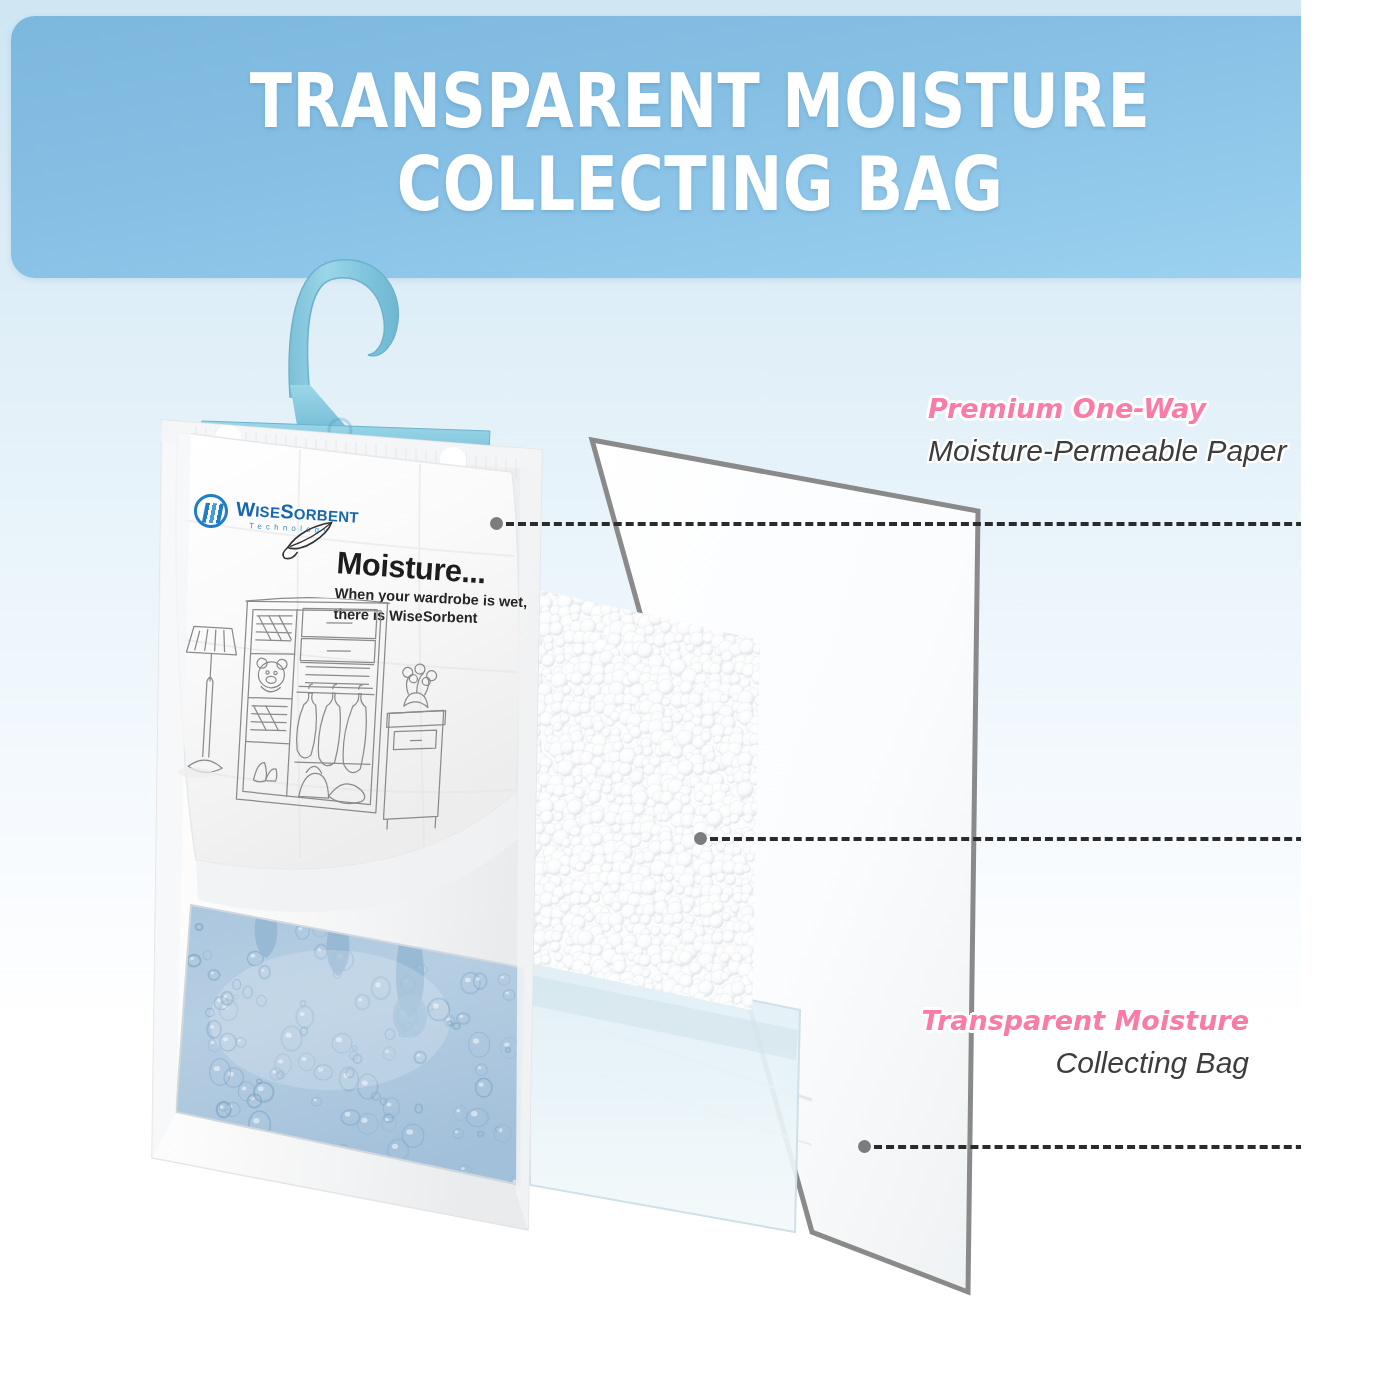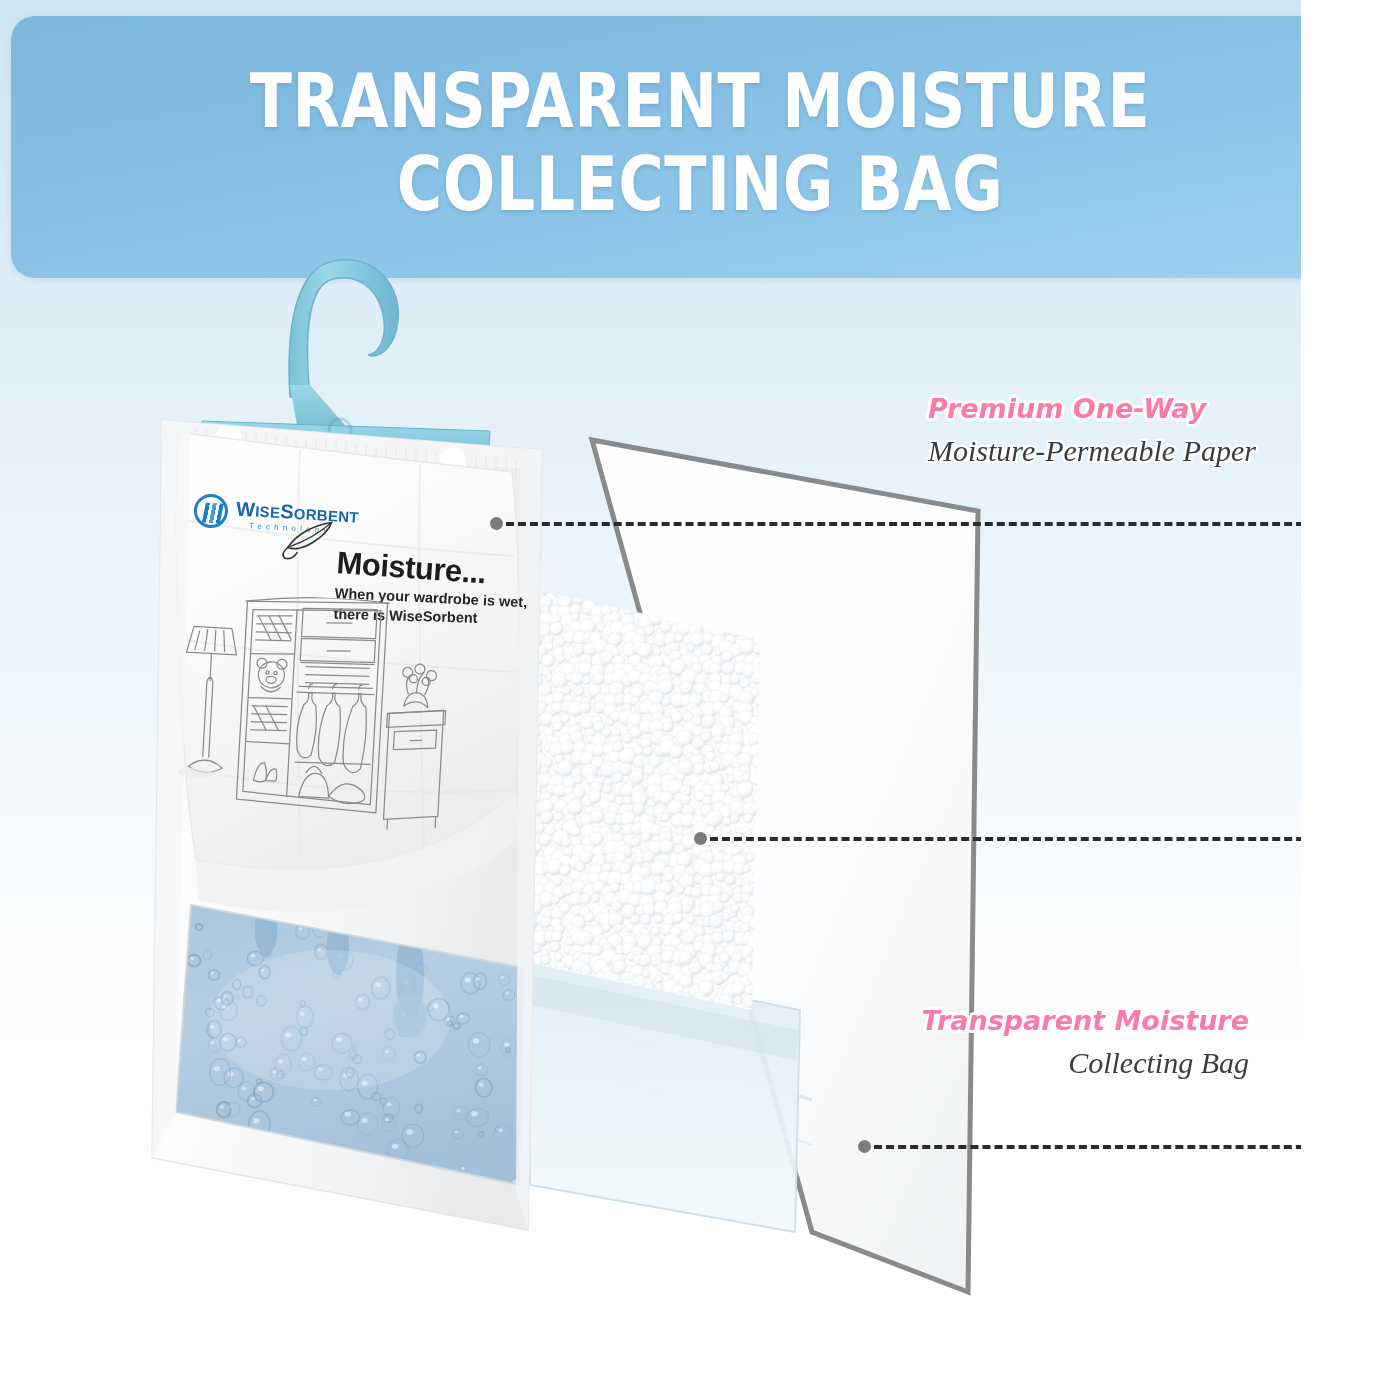--- a/index.html
+++ b/index.html
@@ -83,21 +83,21 @@
     font-family:"DejaVu Sans", sans-serif;
     font-weight:bold;font-style:italic;font-size:27px;line-height:46px;
     color:#fa7ba5;
     text-shadow:
       2px 0 0 #fff,-2px 0 0 #fff,0 2px 0 #fff,0 -2px 0 #fff,
       2px 2px 0 #fff,-2px 2px 0 #fff,2px -2px 0 #fff,-2px -2px 0 #fff,
       3px 0 0 #fff,-3px 0 0 #fff,0 3px 0 #fff,0 -3px 0 #fff;
     white-space:nowrap;
   }
   .callout .l2{
-    font-family:Liberation Serif, serif;
+    font-family:Liberation Sans, sans-serif;
     font-style:italic;font-size:30px;line-height:38px;
     color:#3d3d3d;
     text-shadow:
       2px 0 0 #fff,-2px 0 0 #fff,0 2px 0 #fff,0 -2px 0 #fff,
       2px 2px 0 #fff,-2px 2px 0 #fff,2px -2px 0 #fff,-2px -2px 0 #fff;
     white-space:nowrap;
   }
   #co1{left:928px;top:386px;text-align:left;}
   #co2{right:52px;top:722px;text-align:right;}
   #co3{right:52px;top:998px;text-align:right;}

